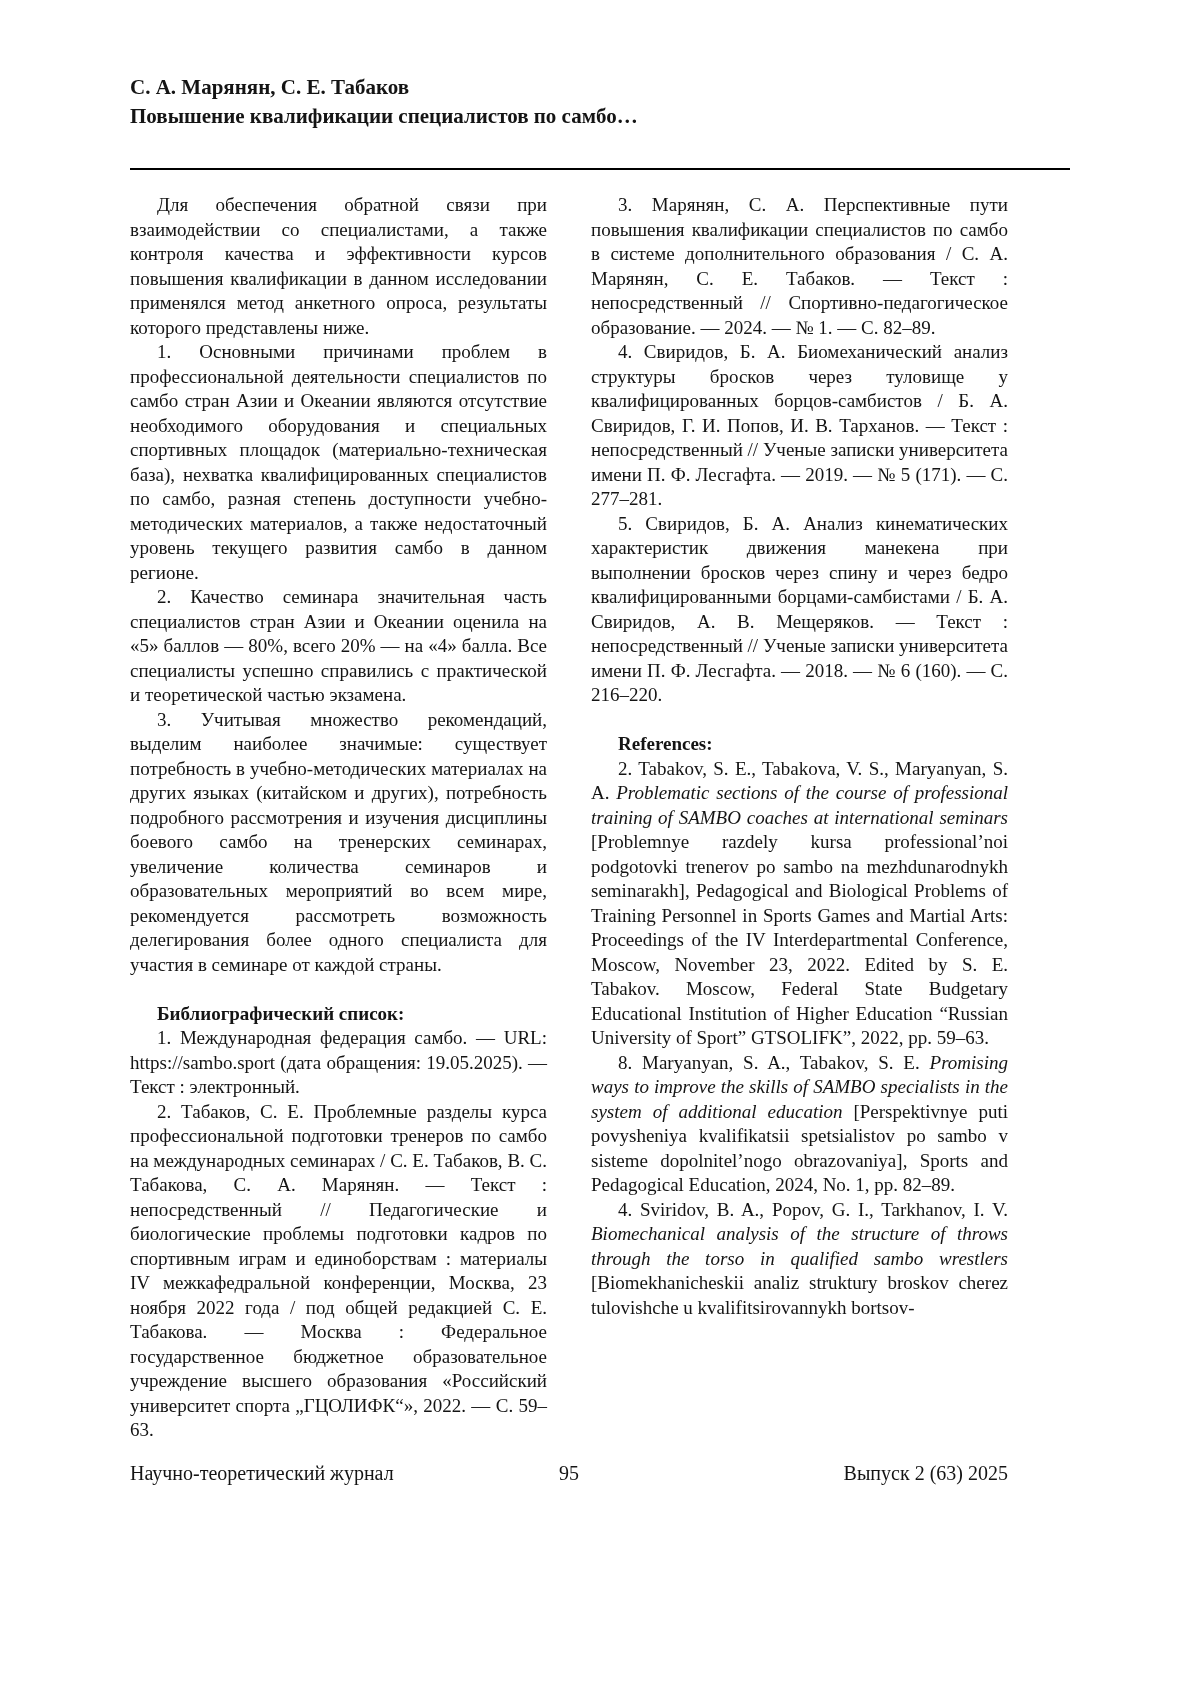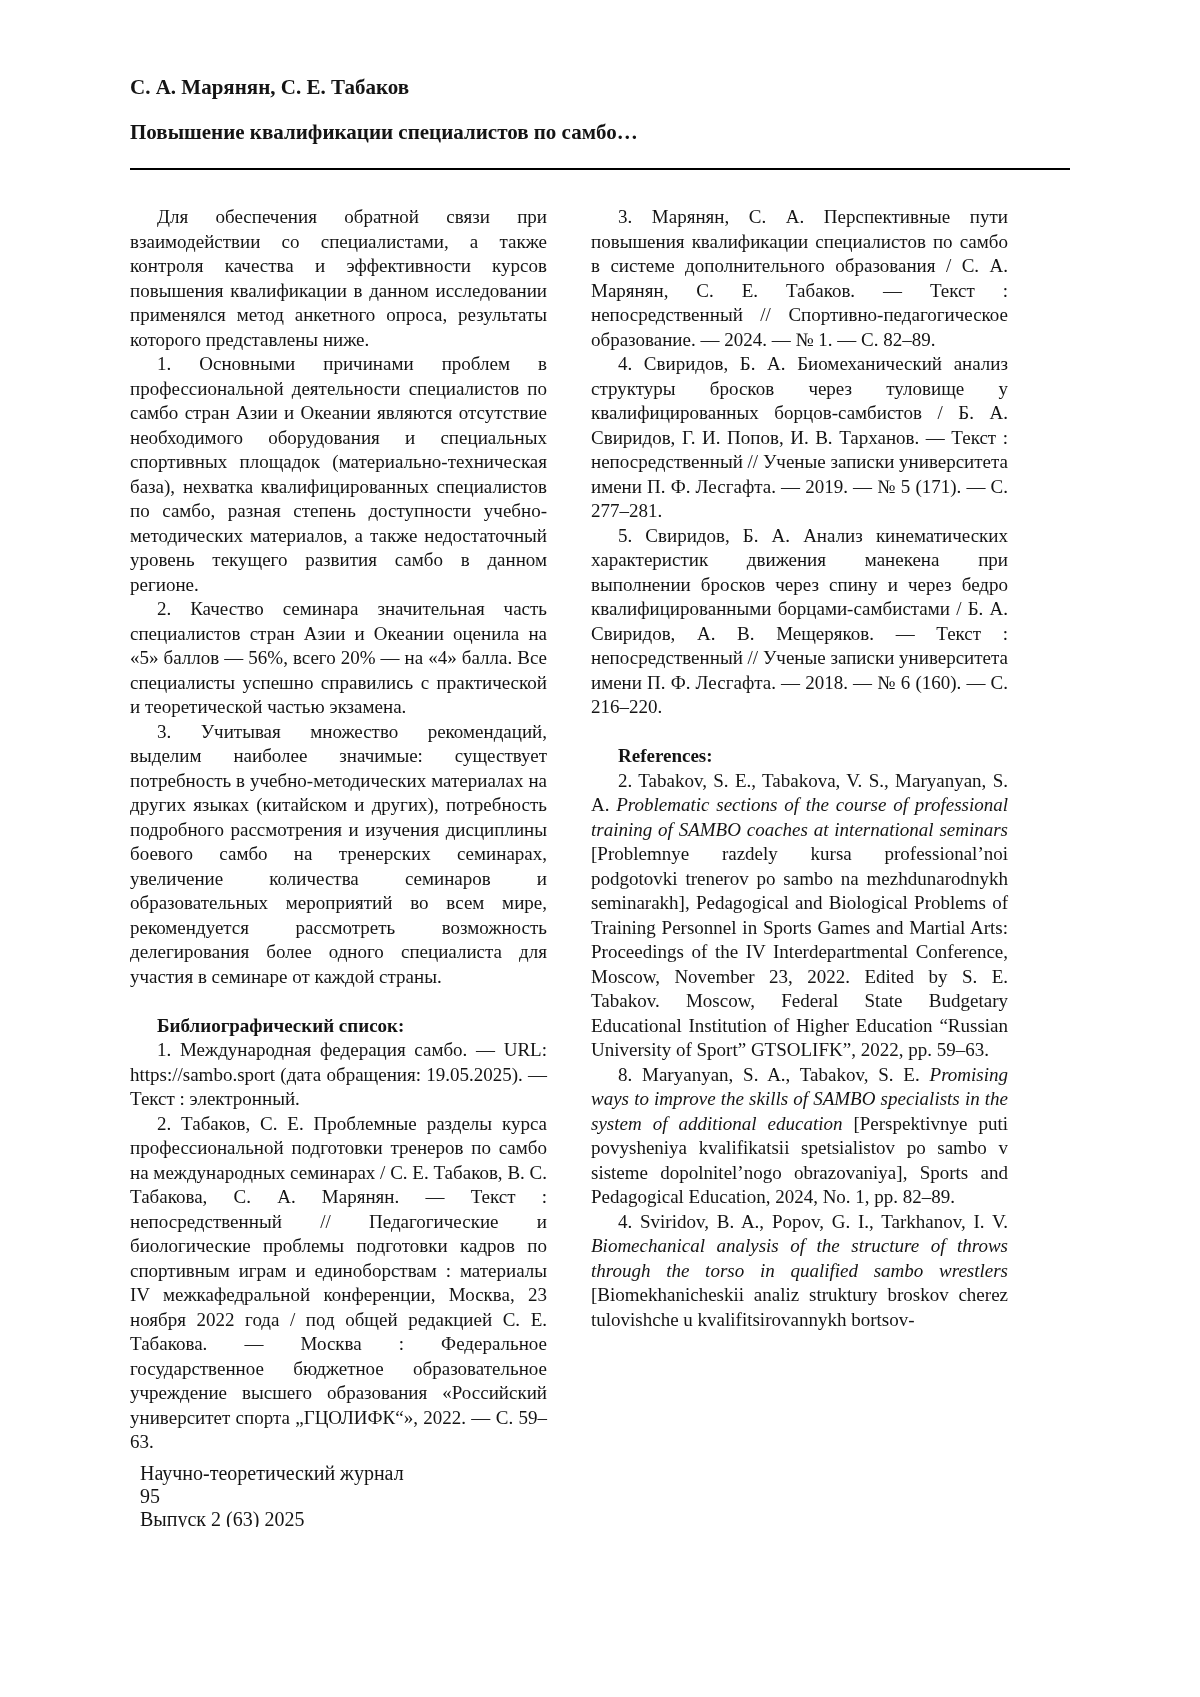--- a/index.html
+++ b/index.html
@@ -8,21 +8,21 @@
     width: 1200px;
     height: 1527px;
     background: #ffffff;
     font-family: "Liberation Serif", serif;
     color: #141414;
     overflow: hidden;
   }
   
   .header { position: absolute; left: 130px; top: 74px; width: 760px; }
   .header .authors { font-weight: bold; font-size: 21px; line-height: 27px; }
-  .header .title   { font-weight: bold; font-size: 21px; line-height: 27px; margin-top: 18px; }
+  .header .title   { font-weight: bold; font-size: 21px; line-height: 27px; margin-top: 2px; }
   .rule {
     position: absolute;
     left: 130px;
     top: 168px;
     width: 940px;
     border-top: 2.5px solid #000;
   }
   
   .logo { position: absolute; top: 48px; right: 128px; width: 120px; text-align: center; }
   .logo svg { display: block; margin: 0 auto; }
@@ -32,46 +32,45 @@
     font-style: italic;
     font-size: 28px;
     letter-spacing: 1px;
     color: #1e3e92;
     margin-top: -2px;
   }
   
   .content {
     position: absolute;
     left: 130px;
-    top: 205px;
+    top: 193px;
     width: 878px;
     display: flex;
     gap: 44px;
   }
   .col {
     width: 425px;
     text-align: justify;
     font-size: 19px;
     line-height: 24.5px;
     hyphens: auto;
     -webkit-hyphens: auto;
   }
   .col p.body    { margin: 0; text-indent: 27px; }
   .col p.heading { margin: 24.5px 0 0 0; font-weight: bold; text-indent: 27px; }
   .col .i { font-style: italic; }
   
   .footer {
     position: absolute;
-    left: 140px;
+    left: 130px;
     top: 1462px;
     width: 878px;
     display: flex;
     align-items: baseline;
     font-size: 20px;
-    flex-direction: column;
   }
   .footer .f-left   { flex: 1; text-align: left; }
   .footer .f-center { flex: 0 0 auto; text-align: left; }
   .footer .f-right  { flex: 1; text-align: right; }
 </style>
 </head>
 <body>
 
 <div class="page">
 
@@ -80,21 +79,21 @@
     <div class="title">Повышение квалификации специалистов по самбо…</div>
   </header>
 
 
   <div class="rule"></div>
 
   <main class="content">
     <div class="col">
         <p class="body"><span>Для обеспечения обратной связи при взаимодействии со специалистами, а также контроля качества и эффективности курсов повышения квалификации в данном исследовании применялся метод анкетного опроса, результаты которого представлены ниже.</span></p>
         <p class="body"><span>1. Основными причинами проблем в профессиональной деятельности специалистов по самбо стран Азии и Океании являются отсутствие необходимого оборудования и специальных спортивных площадок (материально-техническая база), нехватка квалифицированных специалистов по самбо, разная степень доступности учебно-методических материалов, а также недостаточный уровень текущего развития самбо в данном регионе.</span></p>
-        <p class="body"><span>2. Качество семинара значительная часть специалистов стран Азии и Океании оценила на «5» баллов — 56%, всего 20% — на «4» балла. Все специалисты успешно справились с практической и теоретической частью экзамена.</span></p>
+        <p class="body"><span>2. Качество семинара значительная часть специалистов стран Азии и Океании оценила на «5» баллов — 80%, всего 20% — на «4» балла. Все специалисты успешно справились с практической и теоретической частью экзамена.</span></p>
         <p class="body"><span>3. Учитывая множество рекомендаций, выделим наиболее значимые: существует потребность в учебно-методических материалах на других языках (китайском и других), потребность подробного рассмотрения и изучения дисциплины боевого самбо на тренерских семинарах, увеличение количества семинаров и образовательных мероприятий во всем мире, рекомендуется рассмотреть возможность делегирования более одного специалиста для участия в семинаре от каждой страны.</span></p>
         <p class="heading"><span>Библиографический список:</span></p>
         <p class="body"><span>1. Международная федерация самбо. — URL: https://sambo.sport (дата обращения: 19.05.2025). — Текст : электронный.</span></p>
         <p class="body"><span>2. Табаков, С. Е. Проблемные разделы курса профессиональной подготовки тренеров по самбо на международных семинарах / С. Е. Табаков, В. С. Табакова, С. А. Марянян. — Текст : непосредственный // Педагогические и биологические проблемы подготовки кадров по спортивным играм и единоборствам : материалы IV межкафедральной конференции, Москва, 23 ноября 2022 года / под общей редакцией С. Е. Табакова. — Москва : Федеральное государственное бюджетное образовательное учреждение высшего образования «Российский университет спорта „ГЦОЛИФК“», 2022. — С. 59–63.</span></p>
       </div>
     <div class="col">
         <p class="body"><span>3. Марянян, С. А. Перспективные пути повышения квалификации специалистов по самбо в системе дополнительного образования / С. А. Марянян, С. Е. Табаков. — Текст : непосредственный // Спортивно-педагогическое образование. — 2024. — № 1. — С. 82–89.</span></p>
         <p class="body"><span>4. Свиридов, Б. А. Биомеханический анализ структуры бросков через туловище у квалифицированных борцов-самбистов / Б. А. Свиридов, Г. И. Попов, И. В. Тарханов. — Текст : непосредственный // Ученые записки университета имени П. Ф. Лесгафта. — 2019. — № 5 (171). — С. 277–281.</span></p>
         <p class="body"><span>5. Свиридов, Б. А. Анализ кинематических характеристик движения манекена при выполнении бросков через спину и через бедро квалифицированными борцами-самбистами / Б. А. Свиридов, А. В. Мещеряков. — Текст : непосредственный // Ученые записки университета имени П. Ф. Лесгафта. — 2018. — № 6 (160). — С. 216–220.</span></p>
         <p class="heading"><span>References:</span></p>

